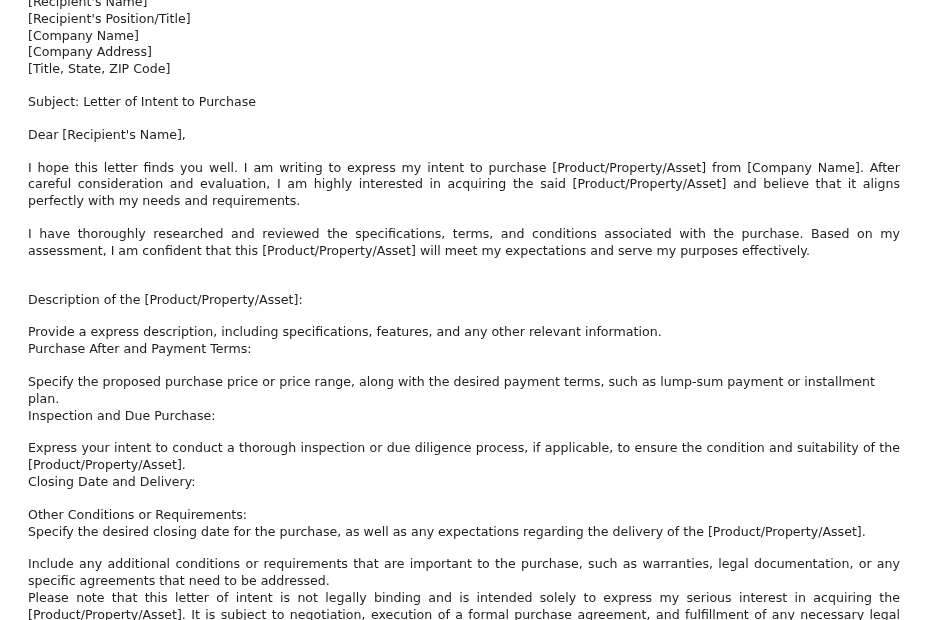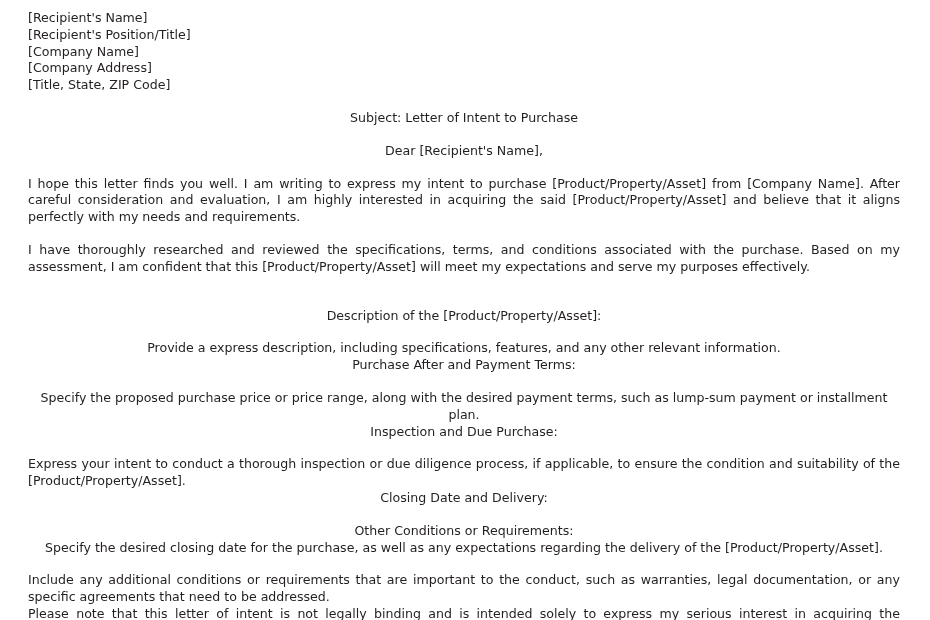--- a/index.html
+++ b/index.html
@@ -11,21 +11,21 @@
     width: 930px;
     height: 620px;
     overflow: hidden;
     font-family: "DejaVu Sans", sans-serif;
   }
   .page {
     box-sizing: border-box;
     width: 930px;
     height: 620px;
     background: #ffffff;
-    padding: 16px 30px 0 28px;
+    padding: 0 30px 0 28px;
     position: relative;
     overflow: hidden;
   }
   .doc {
     position: relative;
     top: -6px;
   }
   p {
     margin: 0;
     font-size: 12.6px;
@@ -34,21 +34,21 @@
     text-align: justify;
     text-justify: inter-word;
   }
   .spacer-sm {
     height: 16px;
   }
   .addr-line {
     text-align: left;
   }
   .nojust {
-    text-align: center;
+    text-align: left;
   }
 </style>
 </head>
 <body>
 
 <div class="page">
   <div class="doc">
 
     <div>
       <p class="addr-line">[Recipient's Name]</p>
@@ -96,17 +96,17 @@
     <p>Express your intent to conduct a thorough inspection or due diligence process, if applicable, to ensure the condition and suitability of the [Product/Property/Asset].</p>
     <p class="nojust">Closing Date and Delivery:</p>
 
     <div class="spacer-sm"></div>
 
     <p class="nojust">Other Conditions or Requirements:</p>
     <p class="nojust">Specify the desired closing date for the purchase, as well as any expectations regarding the delivery of the [Product/Property/Asset].</p>
 
     <div class="spacer-sm"></div>
 
-    <p>Include any additional conditions or requirements that are important to the conduct, such as warranties, legal documentation, or any specific agreements that need to be addressed.</p>
+    <p>Include any additional conditions or requirements that are important to the purchase, such as warranties, legal documentation, or any specific agreements that need to be addressed.</p>
     <p>Please note that this letter of intent is not legally binding and is intended solely to express my serious interest in acquiring the [Product/Property/Asset]. It is subject to negotiation, execution of a formal purchase agreement, and fulfillment of any necessary legal and financial</p>
 
   </div>
 </div>
 
 </body></html>

